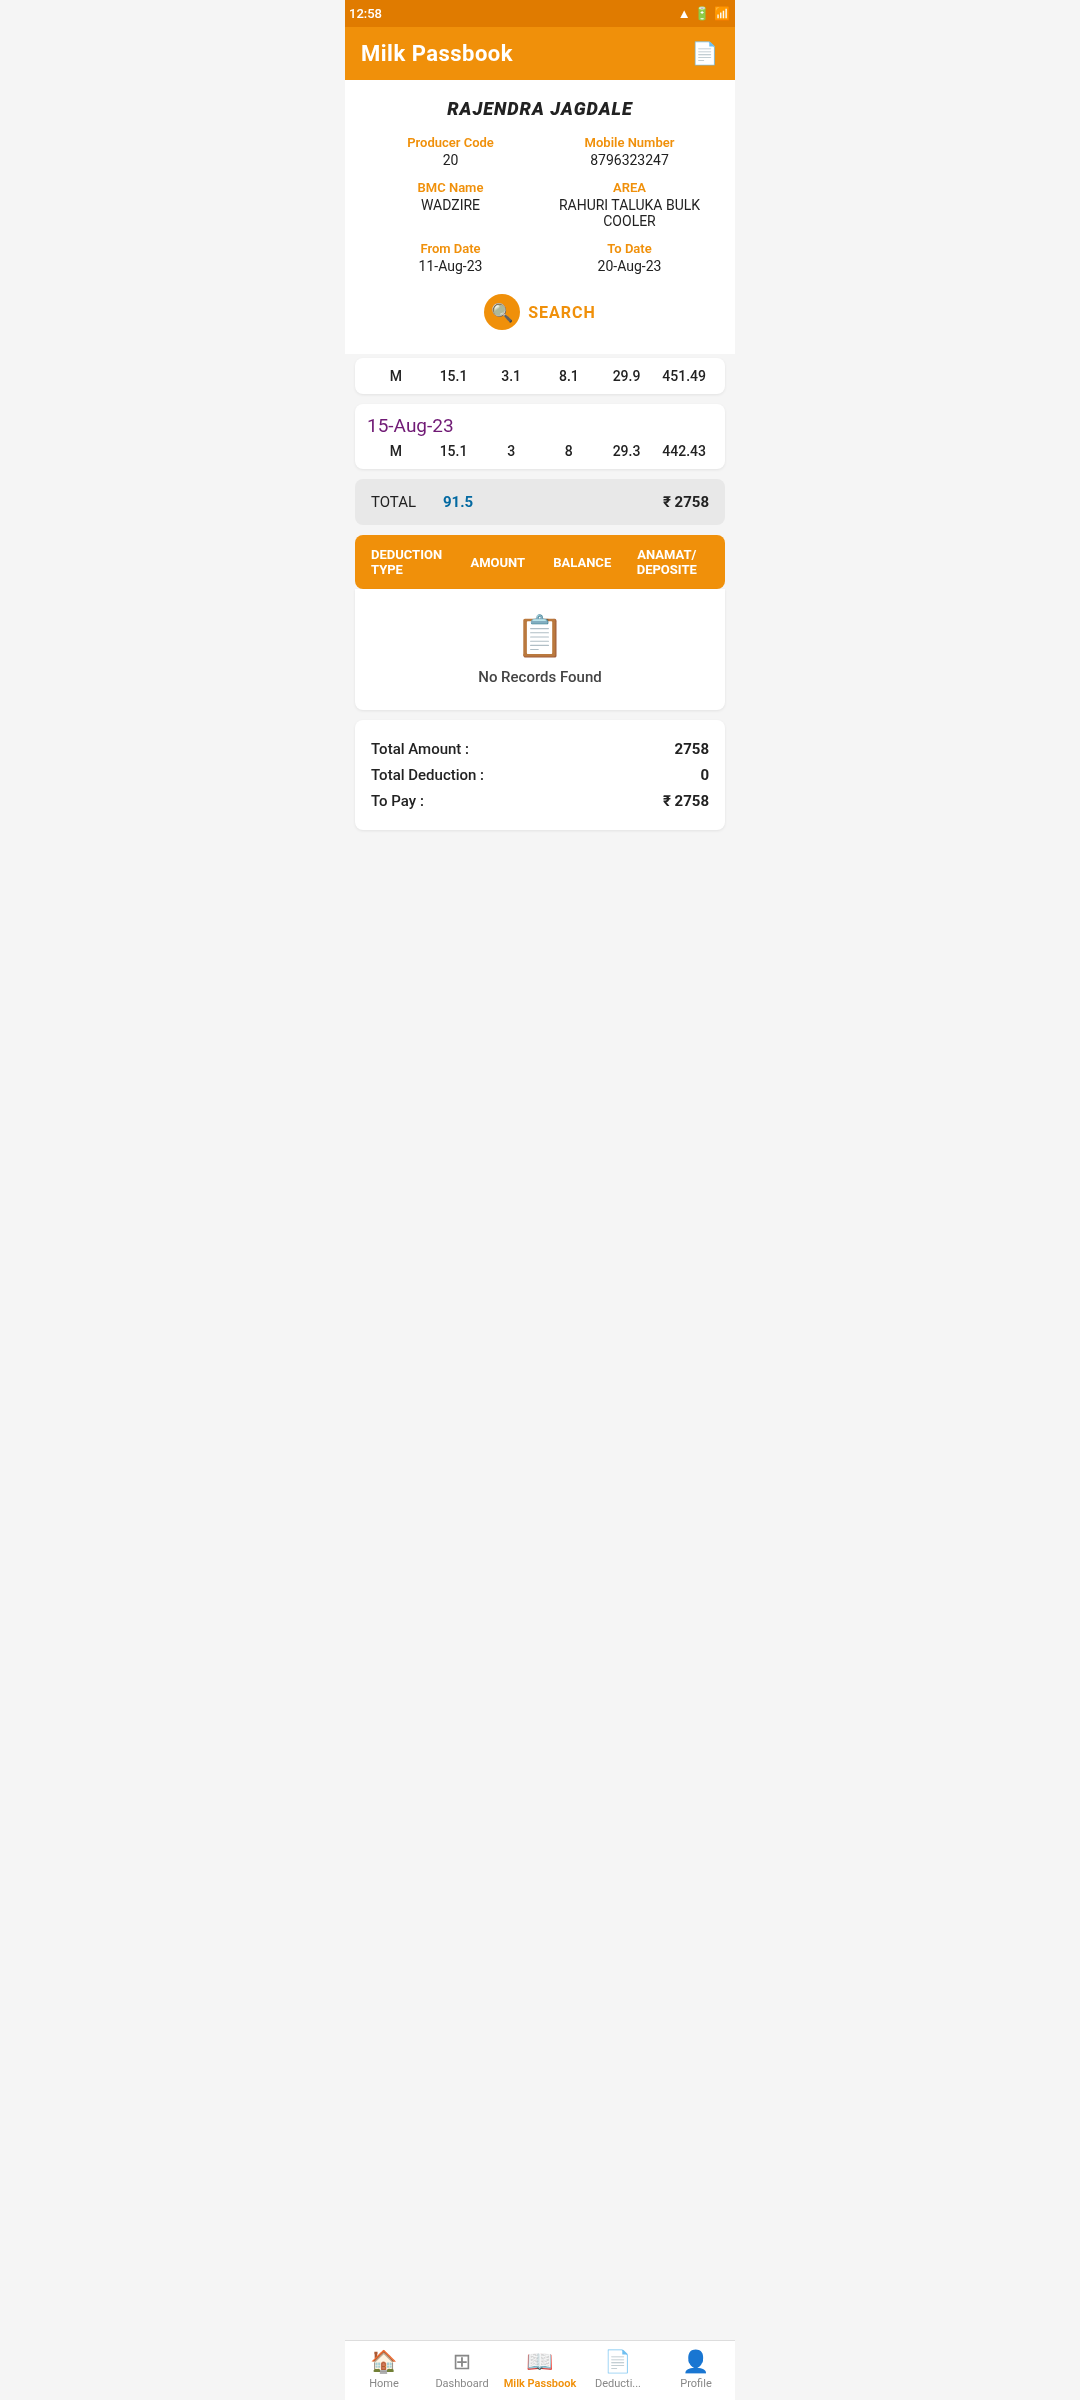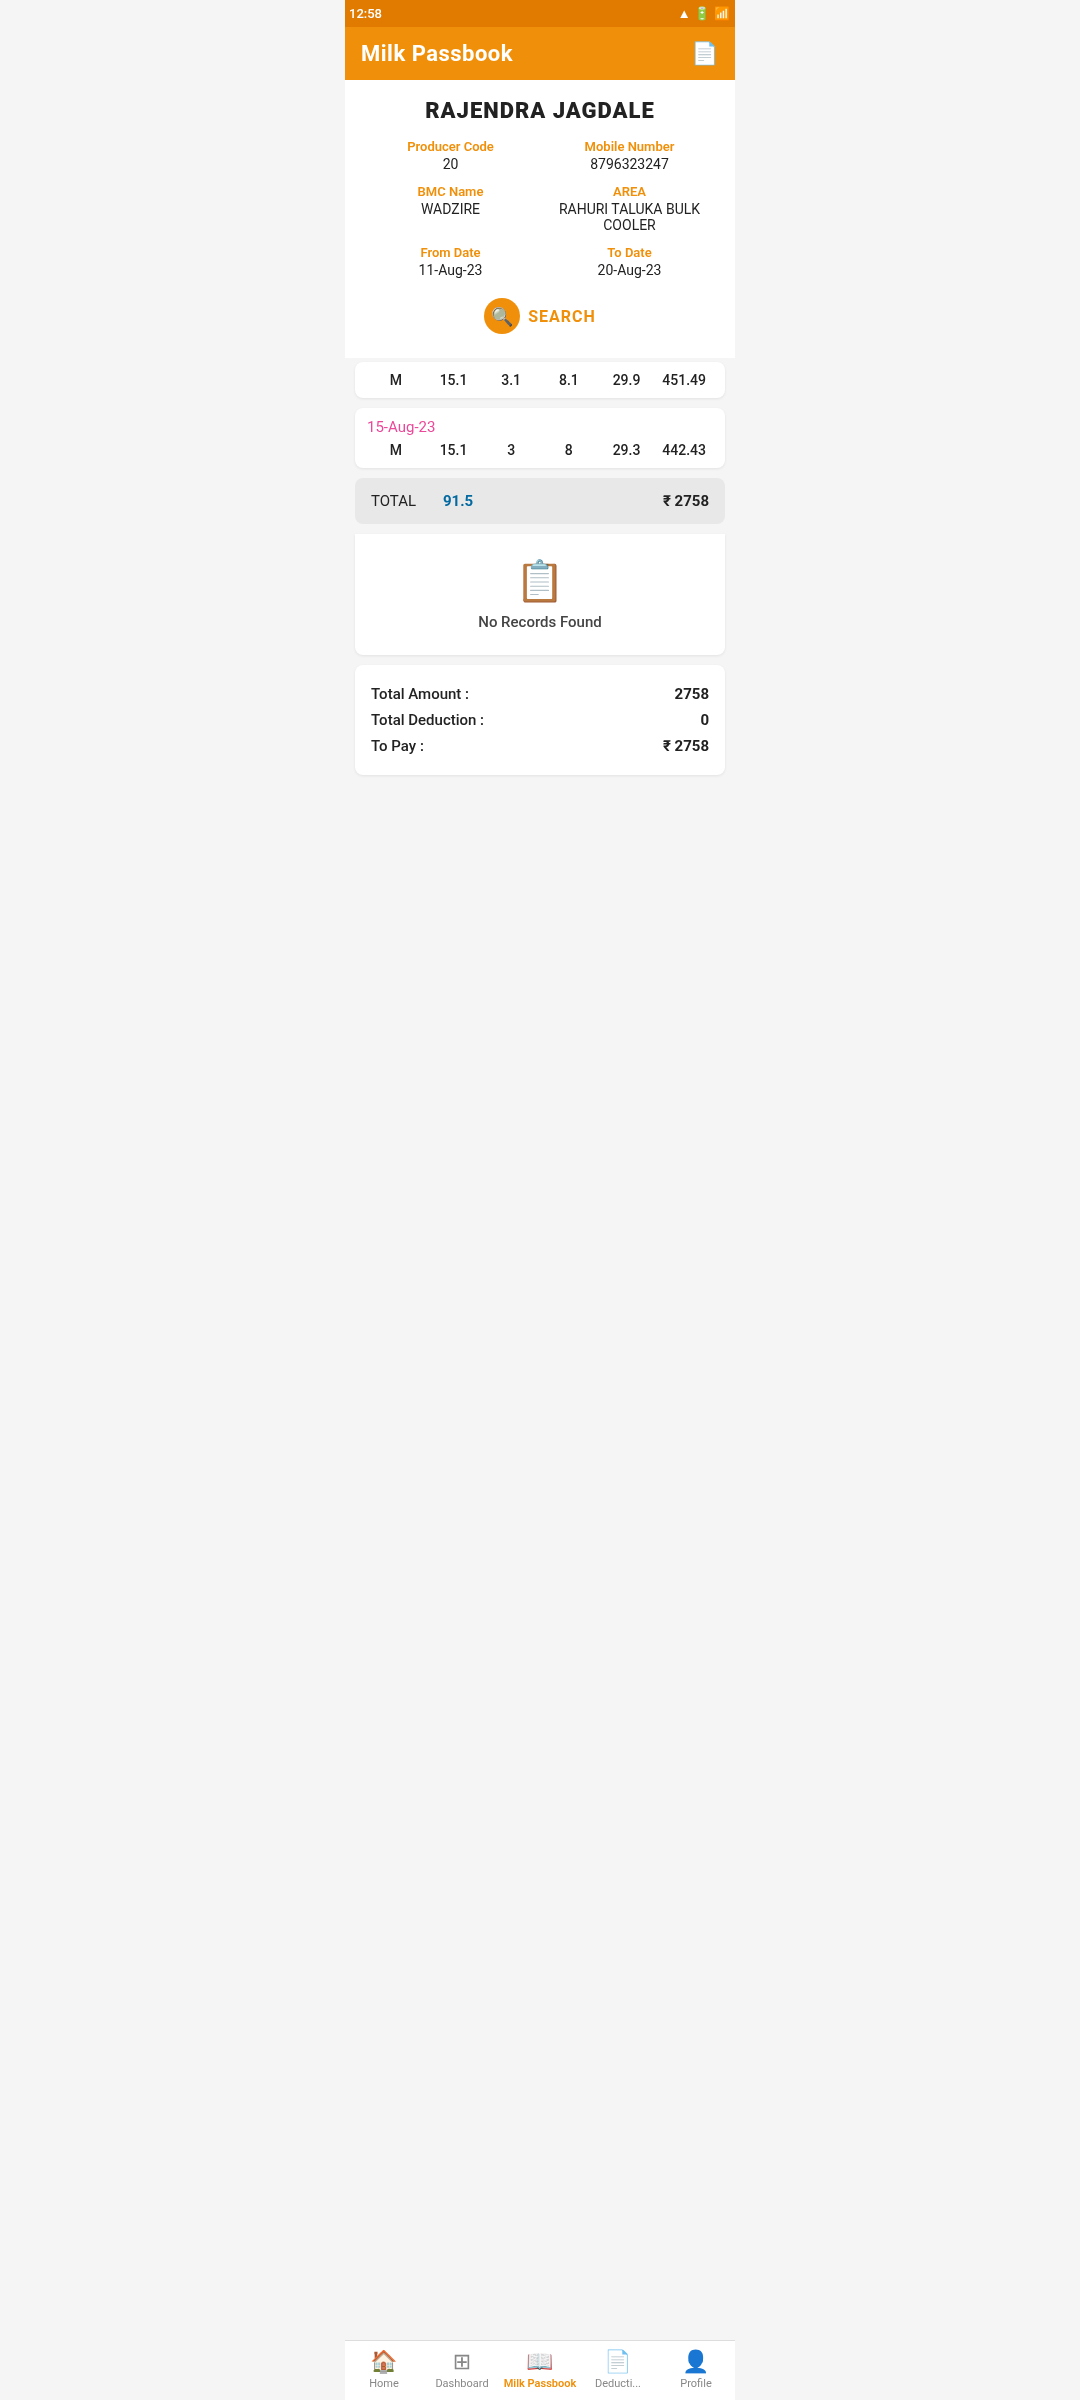--- a/index.html
+++ b/index.html
@@ -45,25 +45,26 @@
       font-size: 22px;
     }
 
     
     .profile-section {
       background: white;
       padding: 18px 16px 10px;
       text-align: center;
     }
     .profile-name {
-      font-size: 22px;
+      font-size: 18px;
       font-weight: 900;
       color: #222;
       letter-spacing: 1px;
       margin-bottom: 16px;
+      font-style: italic;
     }
     .info-grid {
       display: grid;
       grid-template-columns: 1fr 1fr;
       gap: 12px 0;
       margin-bottom: 10px;
     }
     .info-cell { text-align: center; }
     .info-label {
       color: #f0900a;
@@ -111,22 +112,22 @@
 
     
     .record-card {
       background: white;
       border-radius: 8px;
       padding: 10px 12px;
       margin-bottom: 10px;
       box-shadow: 0 1px 3px rgba(0,0,0,0.08);
     }
     .record-date {
-      font-size: 15px;
-      color: #ec4899;
+      font-size: 19px;
+      color: #701a75;
       margin-bottom: 6px;
     }
     .record-row {
       display: flex;
       justify-content: space-between;
       align-items: center;
     }
     .record-cell {
       flex: 1;
       text-align: center;
@@ -343,20 +344,26 @@
       <div class="record-cell">442.43</div>
     </div>
   </div>
 
   <div class="total-bar">
     <span class="total-label">TOTAL</span>
     <span class="total-qty">91.5</span>
     <span class="total-amount">₹ 2758</span>
   </div>
 
+  <div class="deduction-header">
+    <div class="deduction-col">DEDUCTION<br>TYPE</div>
+    <div class="deduction-col">AMOUNT</div>
+    <div class="deduction-col">BALANCE</div>
+    <div class="deduction-col">ANAMAT/<br>DEPOSITE</div>
+  </div>
 
   <div class="no-records-card">
     <div class="no-records-icon">📋</div>
     <div class="no-records-text">No Records Found</div>
   </div>
 
   <div class="summary-card">
     <div class="summary-row">
       <span class="summary-key">Total Amount :</span>
       <span class="summary-val">2758</span>

